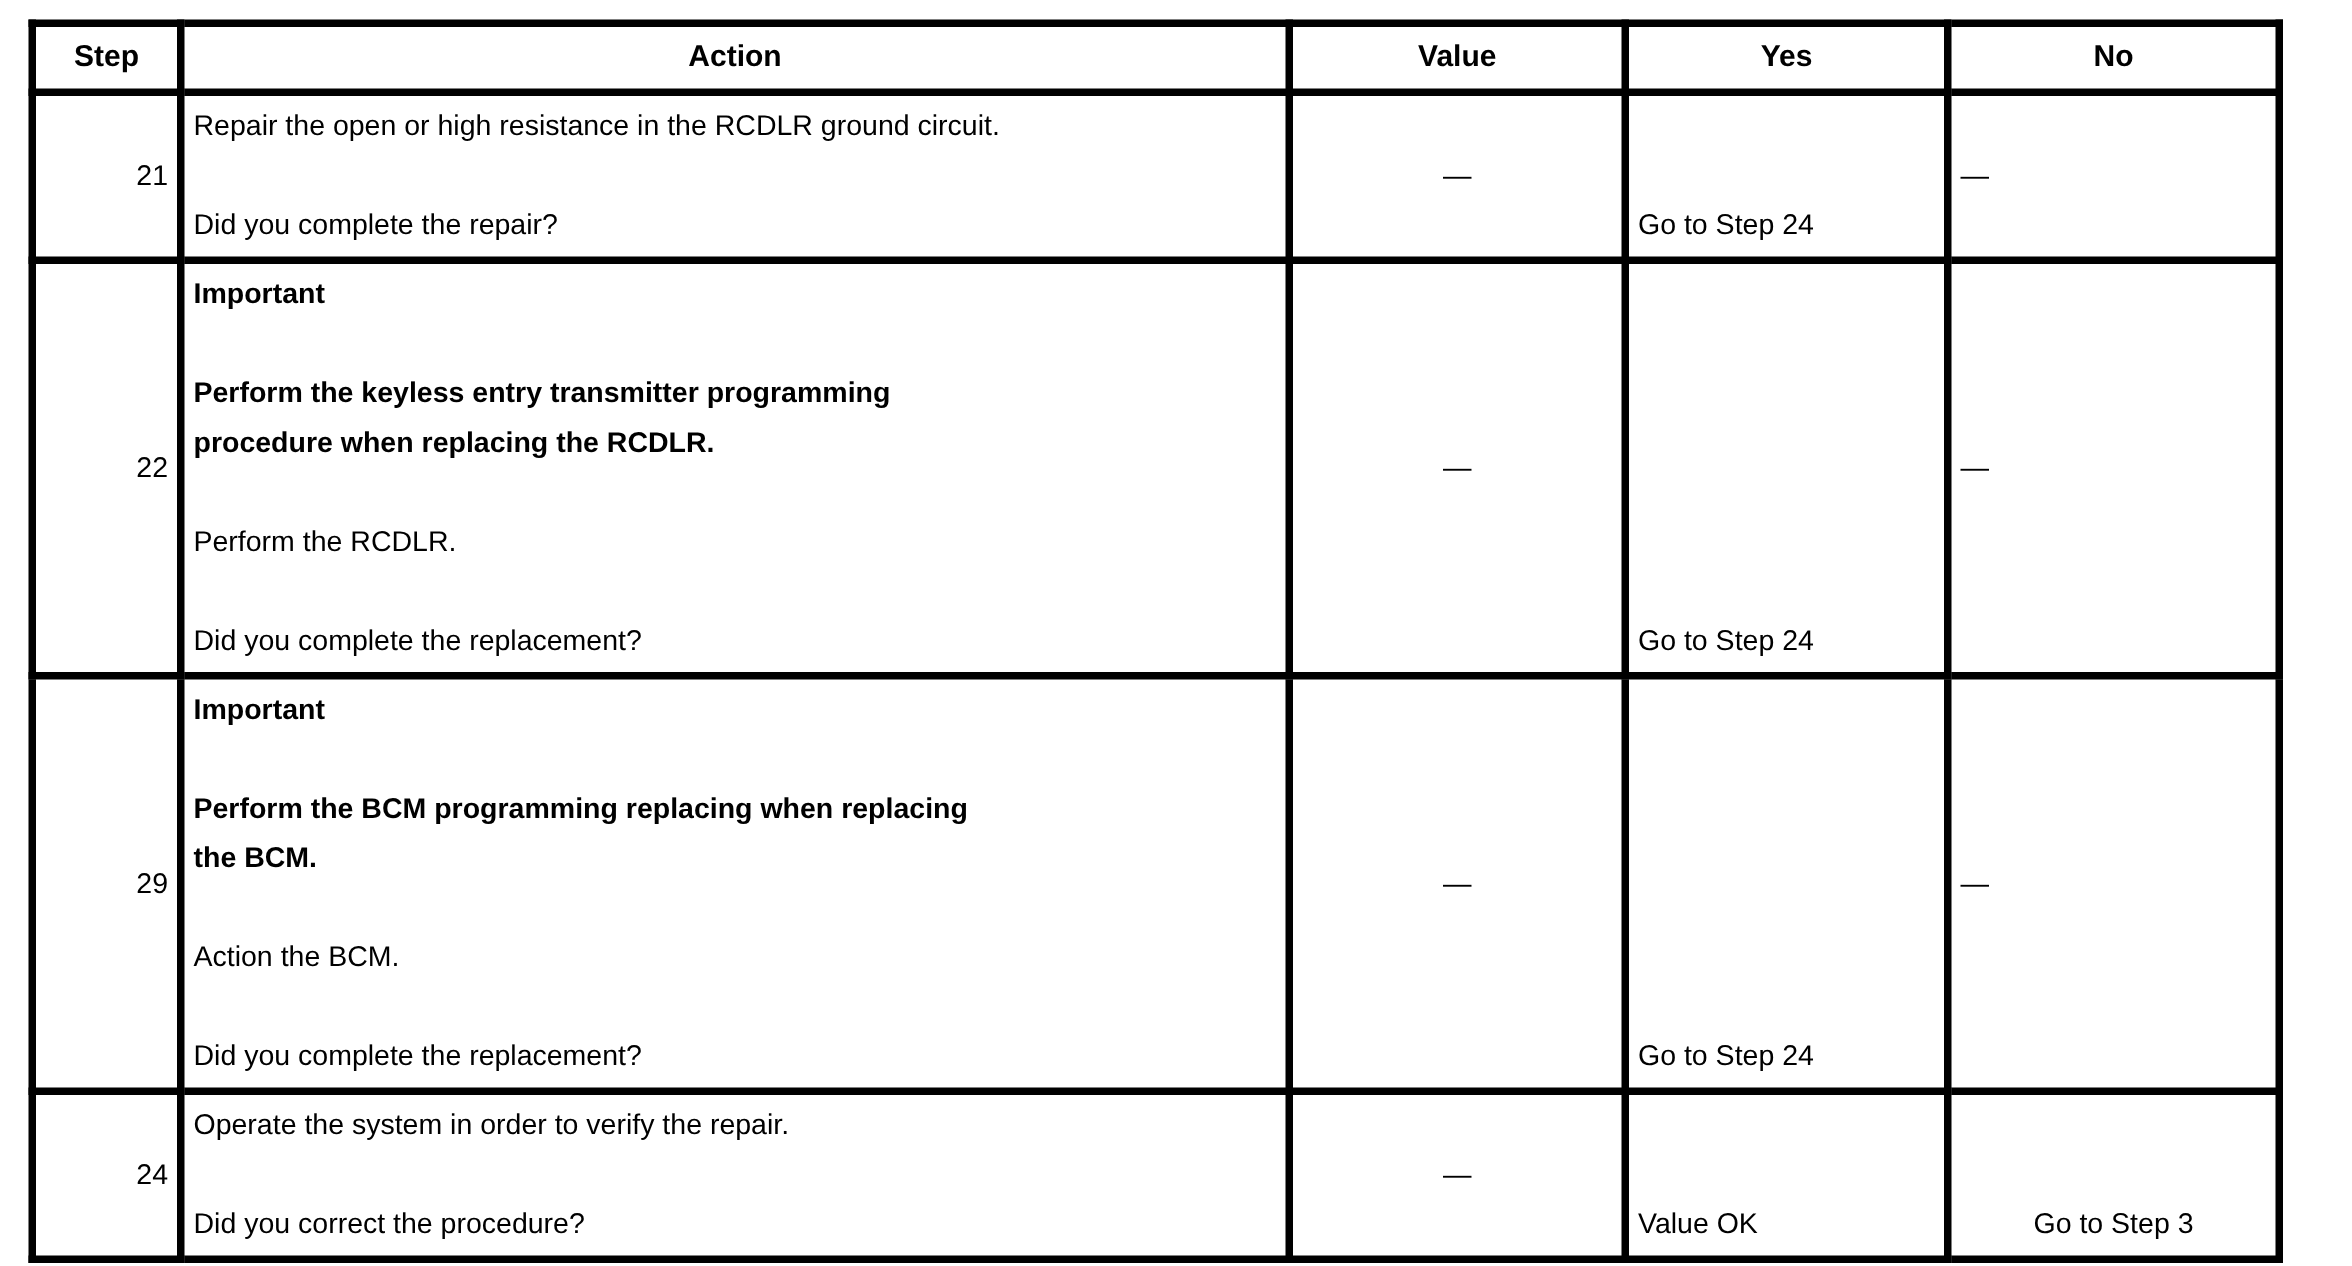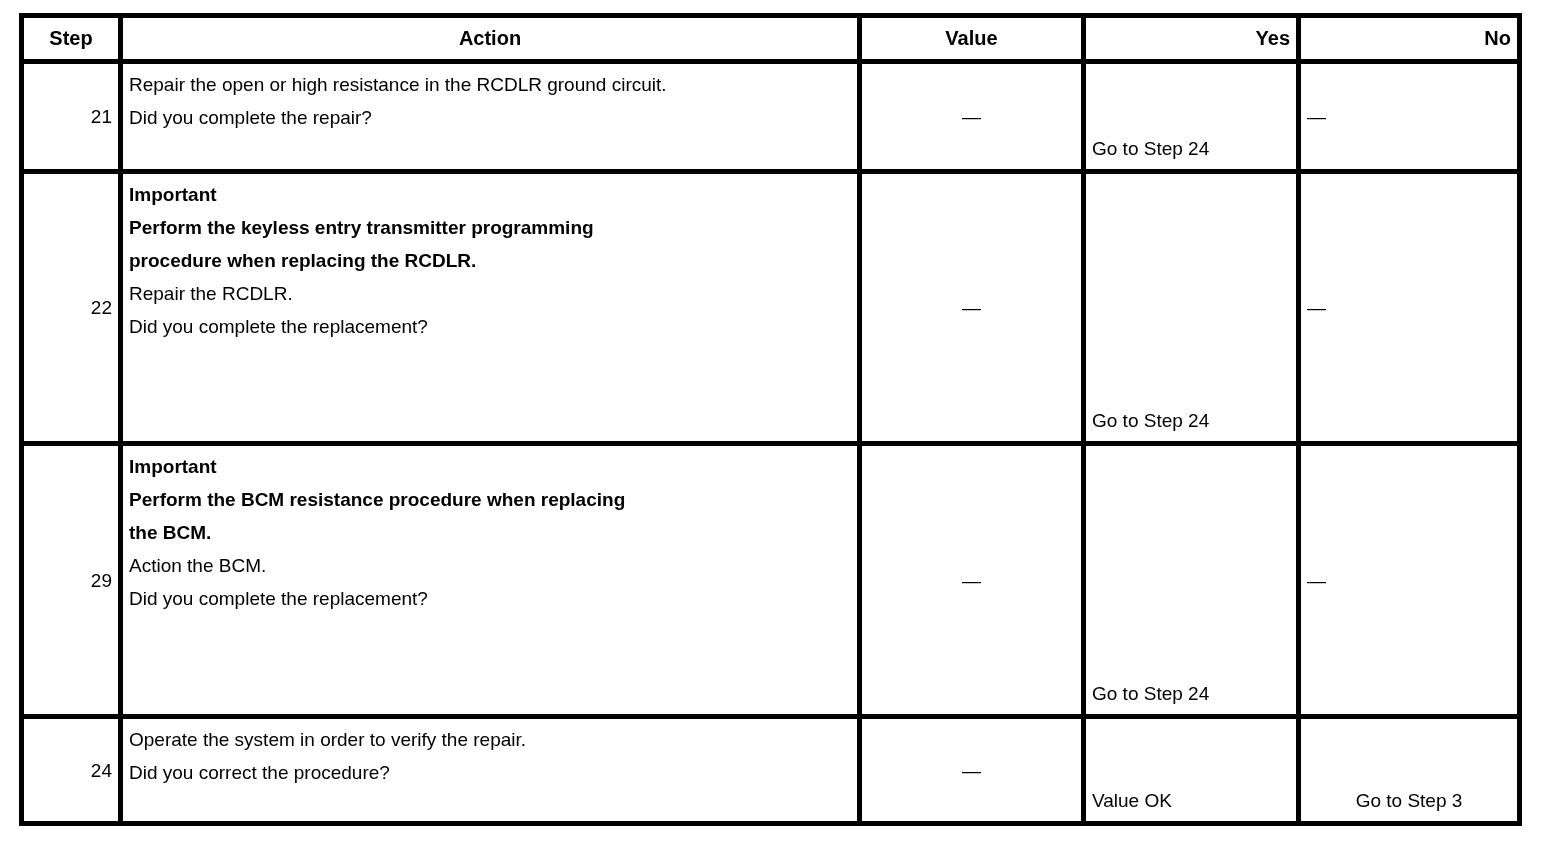--- a/index.html
+++ b/index.html
@@ -29,37 +29,37 @@
   table.diag th,
   table.diag td {
     border: 5px solid #000000;
     padding: 4px 6px;
     overflow: hidden;
     background: #ffffff;
   }
   
   tr.head { height: 42px; }
   th.h-center { text-align: center; vertical-align: middle; font-weight: bold; font-size: 20px; }
-  th.h-left   { text-align: right;   vertical-align: middle; font-weight: bold; font-size: 20px; padding-left: 8px; }
+  th.h-left   { text-align: center;   vertical-align: middle; font-weight: bold; font-size: 20px; padding-left: 8px; }
   
   tr.r21 { height: 110px; }
   tr.r22 { height: 272px; }
   tr.r23 { height: 273px; }
   tr.r24 { height: 107px; }
   td.step-cell  { text-align: right; vertical-align: middle; }
   td.action-cell { text-align: left; vertical-align: top; }
   td.value-cell { text-align: center; vertical-align: middle; }
   td.yes-cell   { text-align: left; vertical-align: bottom; }
   td.no-dash-cell { text-align: left; vertical-align: middle; padding-left: 8px; }
   td.no-goto-cell { text-align: center; vertical-align: bottom; }
   .para {
     margin: 0;
     white-space: pre-line;
   }
-  .para + .para { }
+  .para + .para { margin-top: 33px; }
   .bold { font-weight: bold; }
 </style>
 </head>
 <body>
 
 <div class="page">
   <table class="diag">
     <colgroup>
       <col style="width:99px">
       <col style="width:739px">
@@ -87,33 +87,33 @@
       <td class="yes-cell">Go to Step 24</td>
       <td class="no-dash-cell">—</td>
     </tr>
 
     <tr class="r22">
       <td class="step-cell">22</td>
       <td class="action-cell">
         <p class="para bold">Important</p>
         <p class="para bold">Perform the keyless entry transmitter programming
 procedure when replacing the RCDLR.</p>
-        <p class="para">Repair the RCDLR.</p>
+        <p class="para">Perform the RCDLR.</p>
         <p class="para">Did you complete the replacement?</p>
       </td>
       <td class="value-cell">—</td>
       <td class="yes-cell">Go to Step 24</td>
       <td class="no-dash-cell">—</td>
     </tr>
 
     <tr class="r23">
       <td class="step-cell">29</td>
       <td class="action-cell">
         <p class="para bold">Important</p>
-        <p class="para bold">Perform the BCM resistance procedure when replacing
+        <p class="para bold">Perform the BCM programming replacing when replacing
 the BCM.</p>
         <p class="para">Action the BCM.</p>
         <p class="para">Did you complete the replacement?</p>
       </td>
       <td class="value-cell">—</td>
       <td class="yes-cell">Go to Step 24</td>
       <td class="no-dash-cell">—</td>
     </tr>
 
     <tr class="r24">

